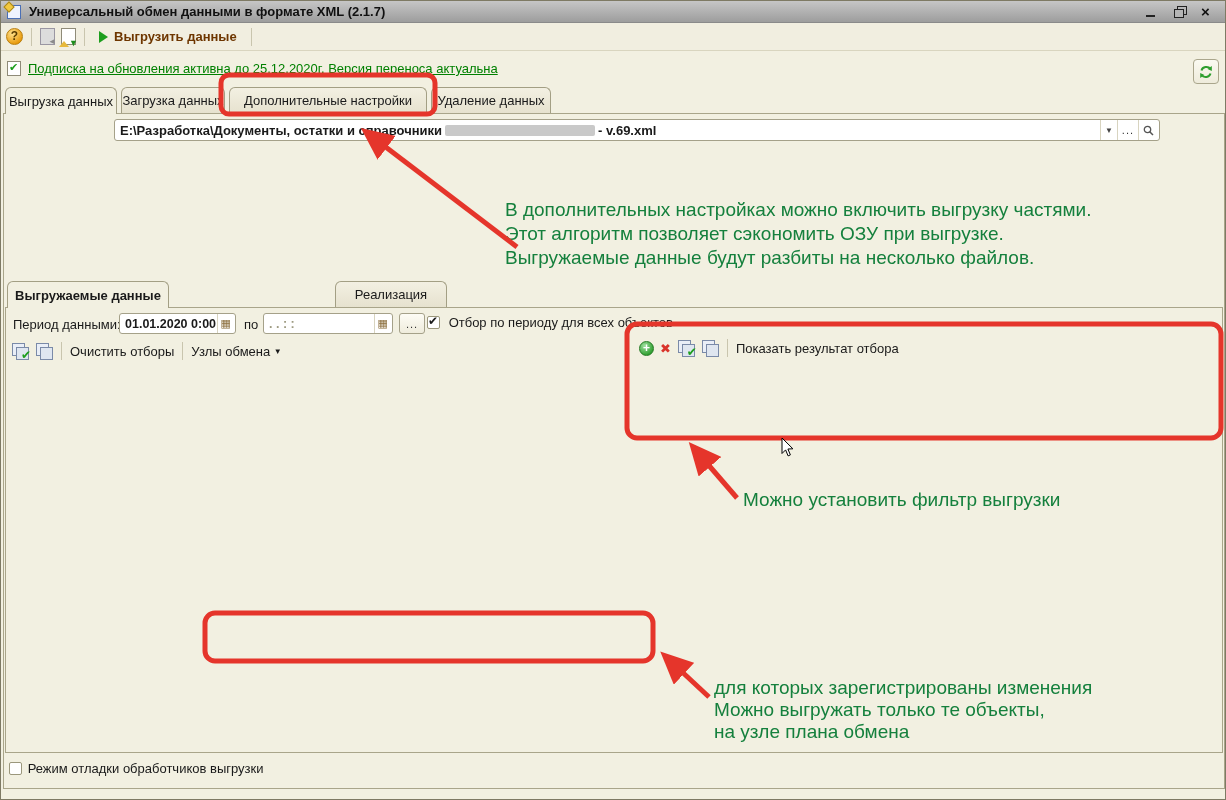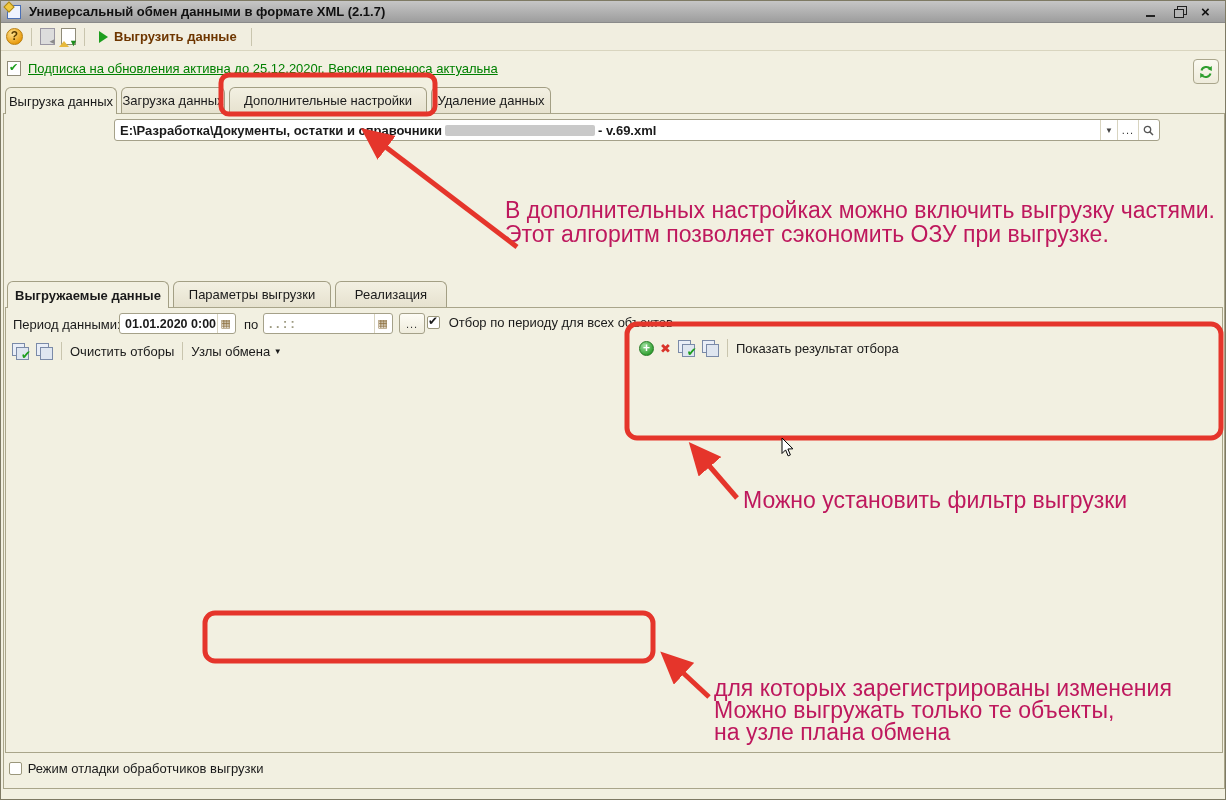--- a/index.html
+++ b/index.html
@@ -115,21 +115,21 @@
   .frow{display:flex;height:23px;border-bottom:1px solid #dfdbc6;font-size:12.5px;align-items:stretch;}
   .frow .fc{display:flex;align-items:center;border-right:1px solid #dfdbc6;padding-left:6px;overflow:hidden;white-space:nowrap;}
   .val-sel{background:#3162c4;color:#fff;outline:1px dotted #fff;outline-offset:-3px;}
   .fscroll{position:absolute;right:0;top:0;bottom:0;width:15px;background:#efecdf;border-left:1px solid #c6c2a8;}
 
   
   .footer-btn{position:absolute;left:296px;top:757px;width:218px;height:24px;border:1px solid #c6c2a8;border-radius:4px;
     background:linear-gradient(#f8f6ec,#edeadb);color:#a09d84;display:flex;align-items:center;justify-content:center;font-size:12.5px;}
 
   
-  .anno{position:absolute;color:#be185d;font-size:23px;line-height:24px;white-space:nowrap;z-index:20;}
+  .anno{position:absolute;color:#15803d;font-size:19px;line-height:24px;white-space:nowrap;z-index:20;}
   .overlay{position:absolute;left:0;top:0;width:1226px;height:800px;z-index:60;pointer-events:none;}
 </style>
 </head>
 <body>
 
 <div id="screen">
 
   <div class="titlebar">
     <div class="win-icon"></div>
     <div class="title">Универсальный обмен данными в формате XML (2.1.7)</div>
@@ -227,24 +227,24 @@
   <div class="lbl-abs" style="left:6px;top:200px;">
     <span class="cbx"></span>
     <span style="margin-left:6px;">Сжимать исходящий файл обмена данными</span>
   </div>
   <div class="lbl-abs dim" style="left:28px;top:227px;">Пароль сжатия:</div>
   <div class="dis-field" style="left:125px;top:222px;width:168px;height:22px;"></div>
 
   <div class="anno" style="left:504px;top:197px;">
     <div>В дополнительных настройках можно включить выгрузку частями.</div>
     <div>Этот алгоритм позволяет сэкономить ОЗУ при выгрузке.</div>
+    <div>Выгружаемые данные будут разбиты на несколько файлов.</div>
   </div>
 
   <div class="itab active" style="left:6px;width:162px;font-weight:bold;">Выгружаемые данные</div>
-  <div class="itab" style="left:172px;width:158px;">Параметры выгрузки</div>
   <div class="itab" style="left:334px;width:112px;">Реализация</div>
   <div class="inner-panel"></div>
 
   <div class="lbl-abs" style="left:12px;top:316px;z-index:2;">Период данными:</div>
   <div class="field" style="left:118px;top:312px;width:117px;height:21px;z-index:2;font-size:12.5px;">
     <span class="txt">01.01.2020  0:00:00</span>
     <div class="cal-btn">▦</div>
   </div>
   <div class="lbl-abs" style="left:243px;top:316px;z-index:2;">по</div>
   <div class="field" style="left:262px;top:312px;width:130px;height:21px;z-index:2;font-size:12.5px;">

